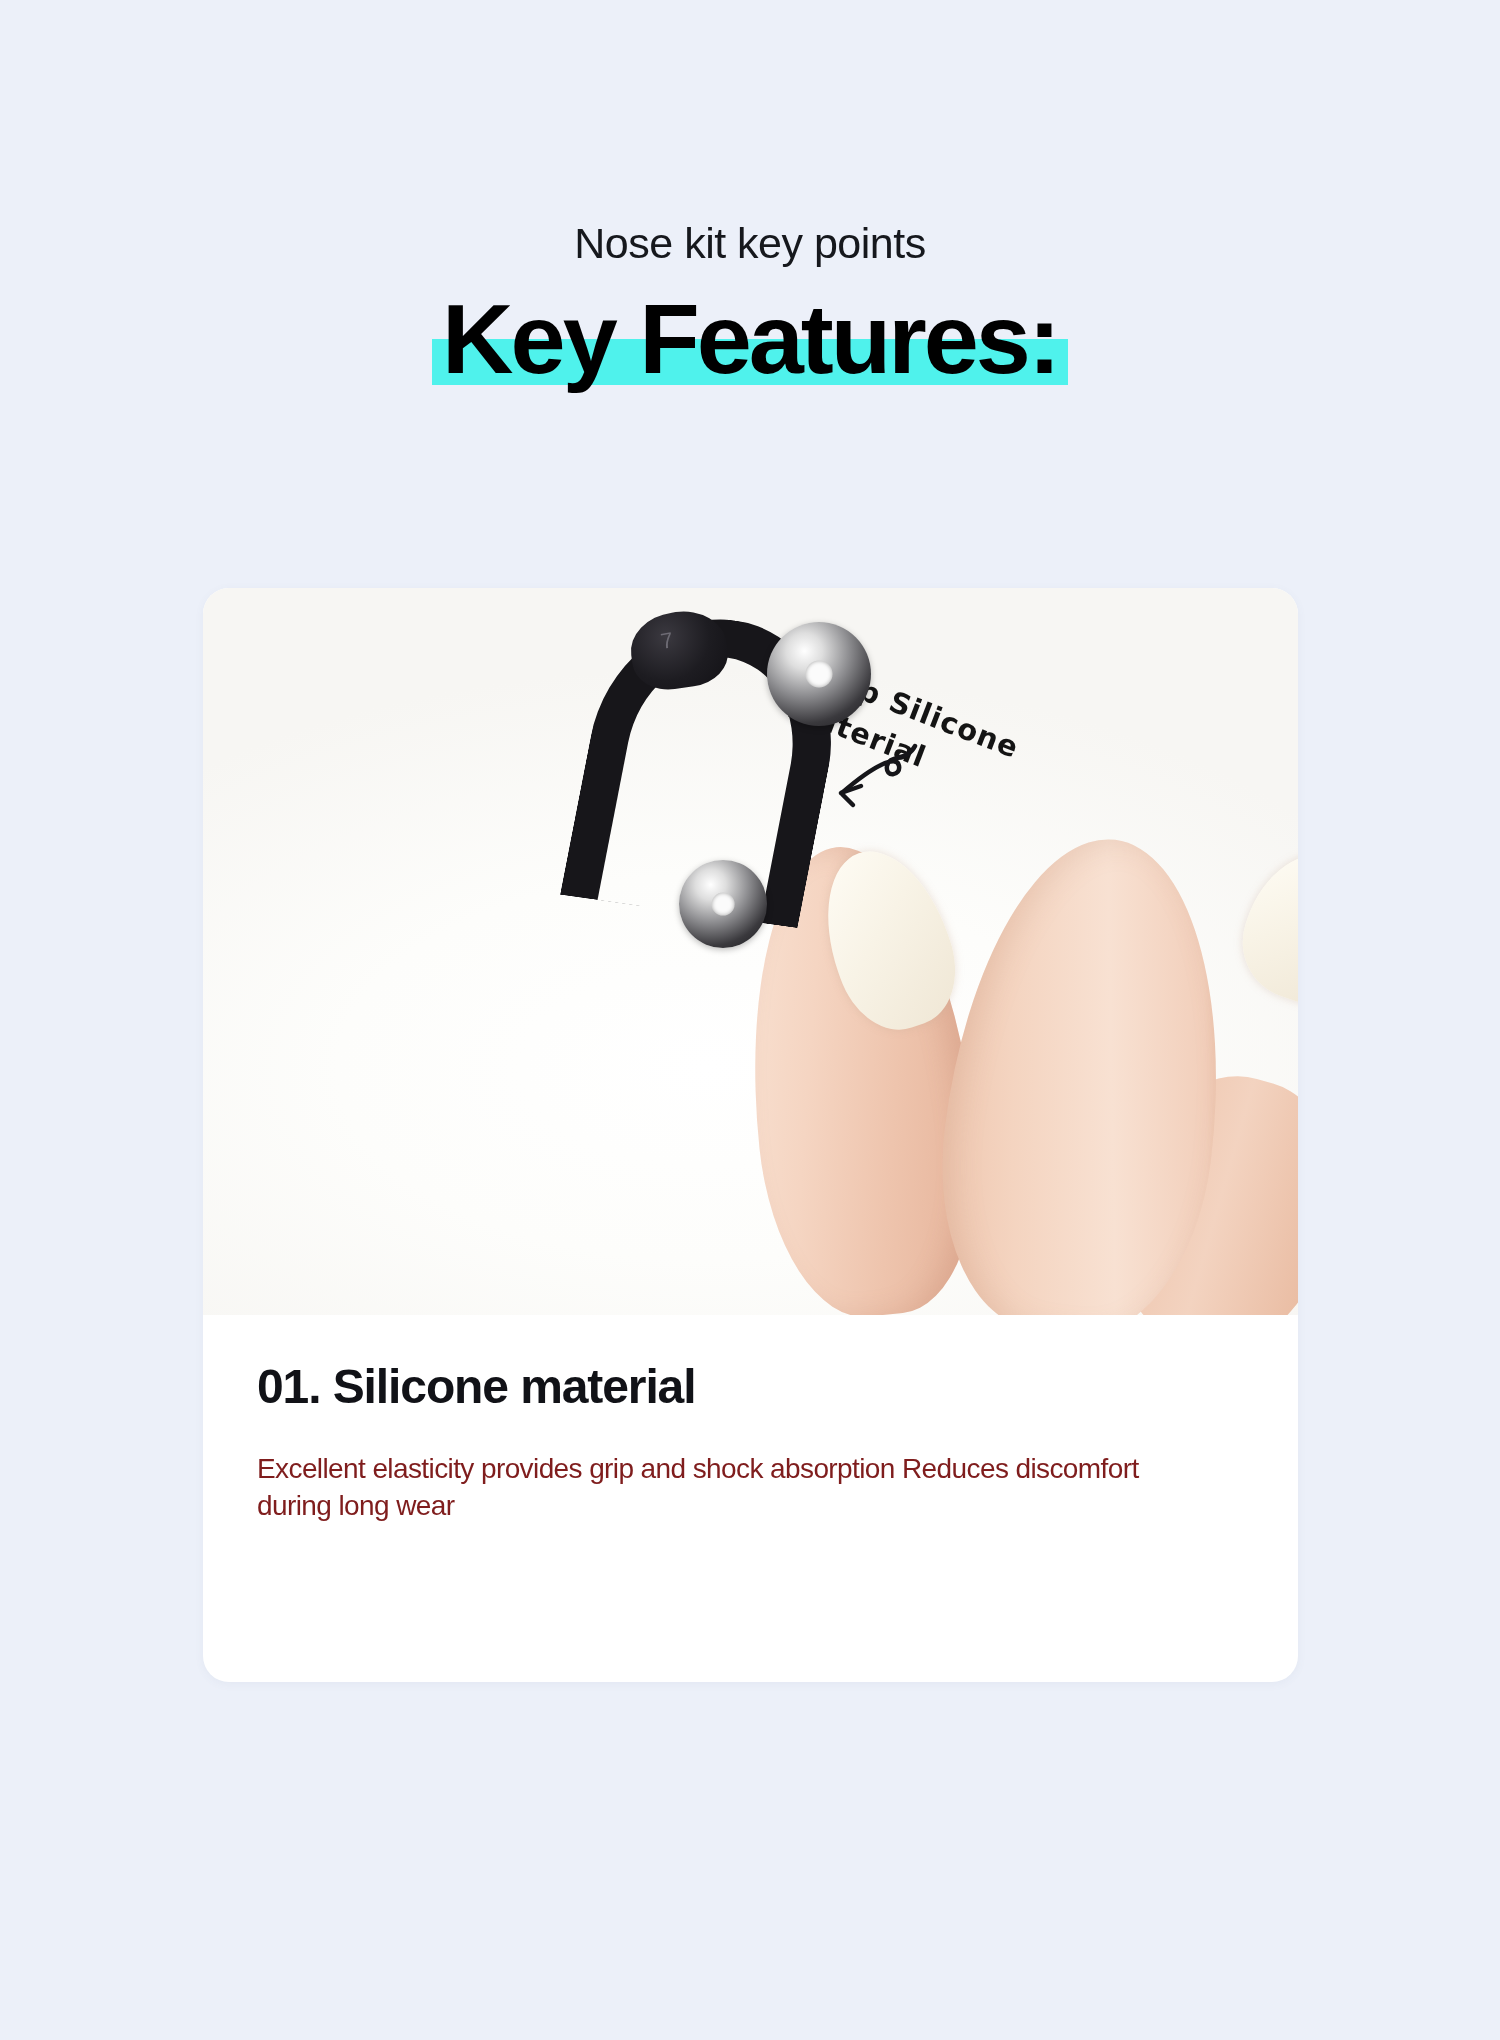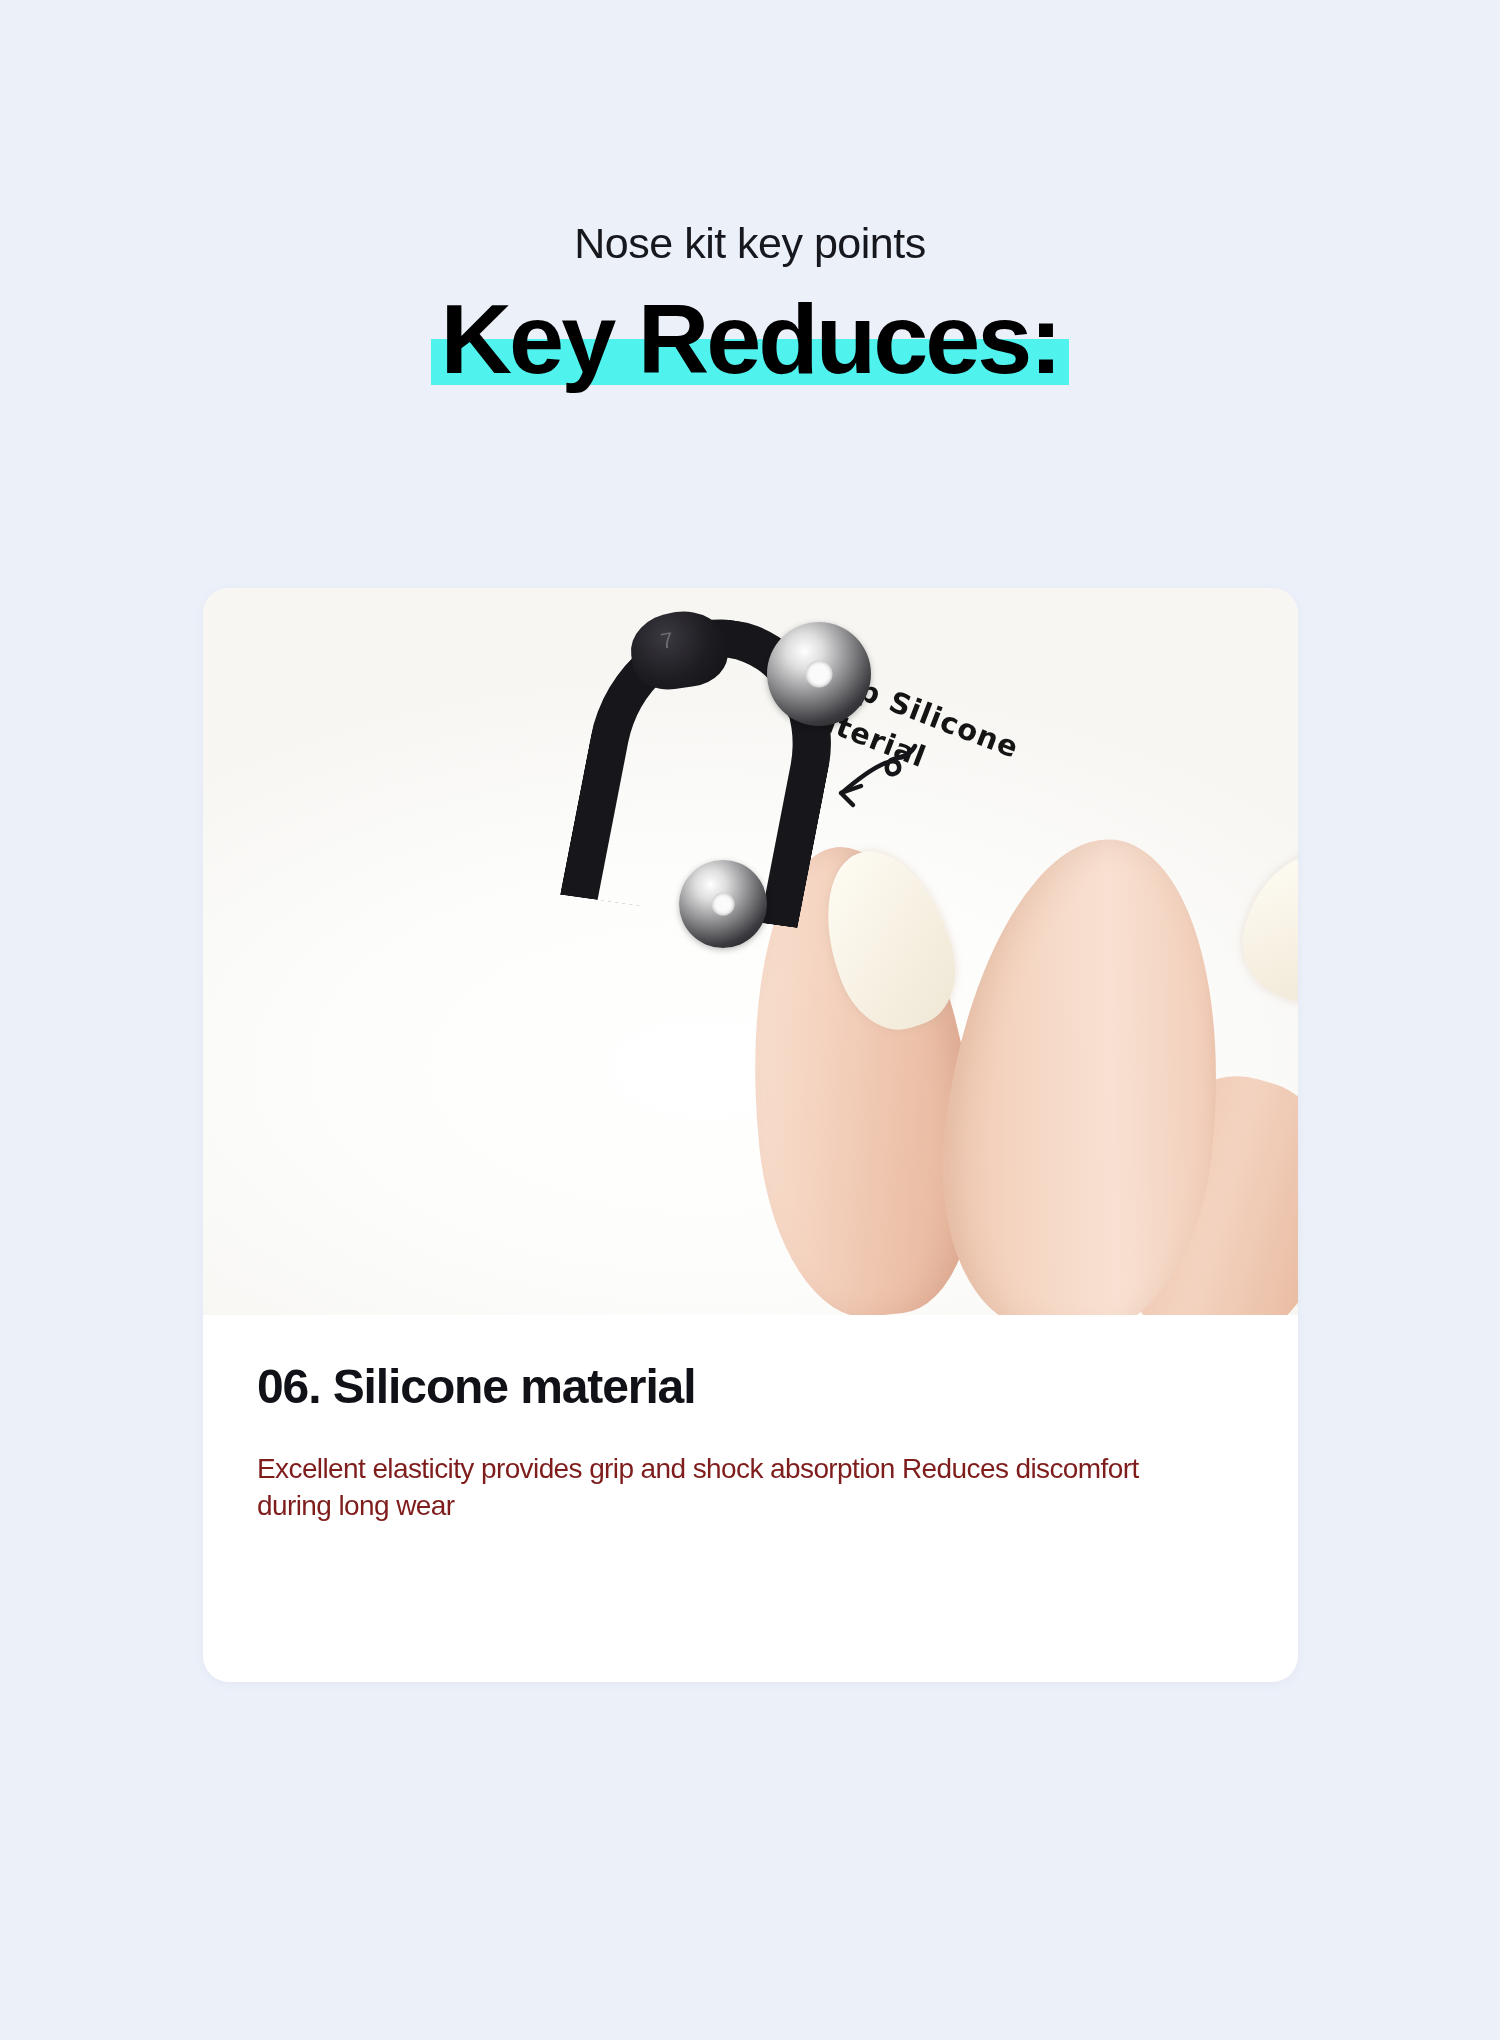--- a/index.html
+++ b/index.html
@@ -294,21 +294,21 @@
   }
 </style>
 </head>
 <body>
 
 <div class="header">
   <div class="eyebrow">Nose kit key points</div>
 
   <div class="headline-wrap">
     <span class="headline-highlight"></span>
-    <span class="headline">Key Reduces:</span>
+    <span class="headline">Key Features:</span>
   </div>
 </div>
 
 <div class="card">
 
   <div class="card-photo">
 
     <div class="annotation">
       <span>Non-Slip Silicone</span>
       <span class="ln2">material</span>
@@ -336,17 +336,17 @@
         <div class="clip-knob"></div>
         <div class="clip-knob-num">7</div>
         <div class="pad pad-top"></div>
         <div class="pad pad-bottom"></div>
       </div>
 
     </div>
   </div>
 
   <div class="card-body">
-    <div class="card-title">06. Silicone material</div>
+    <div class="card-title">01. Silicone material</div>
     <div class="card-desc">Excellent elasticity provides grip and shock absorption Reduces discomfort during long wear</div>
   </div>
 
 </div>
 
 </body></html>

